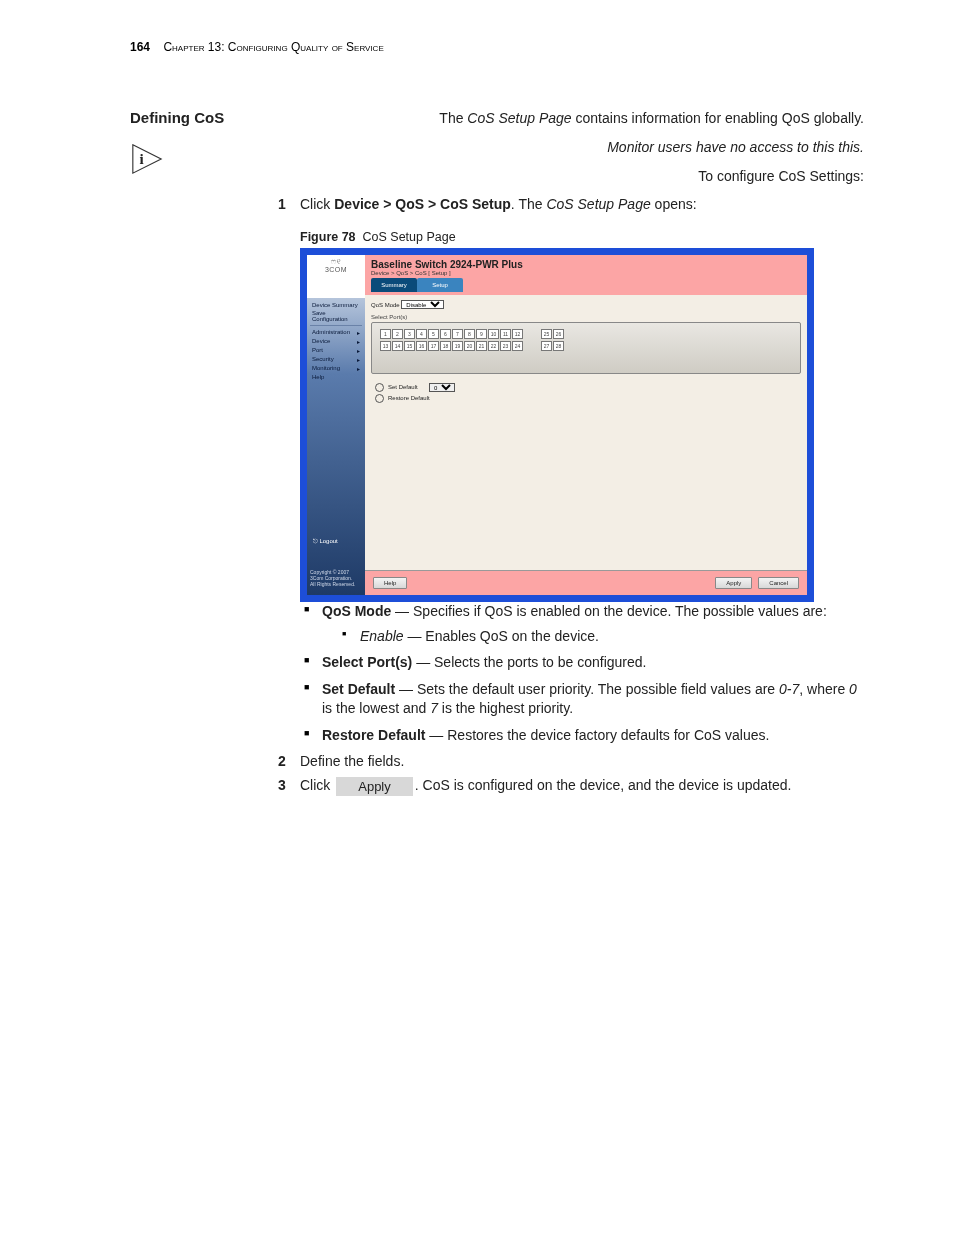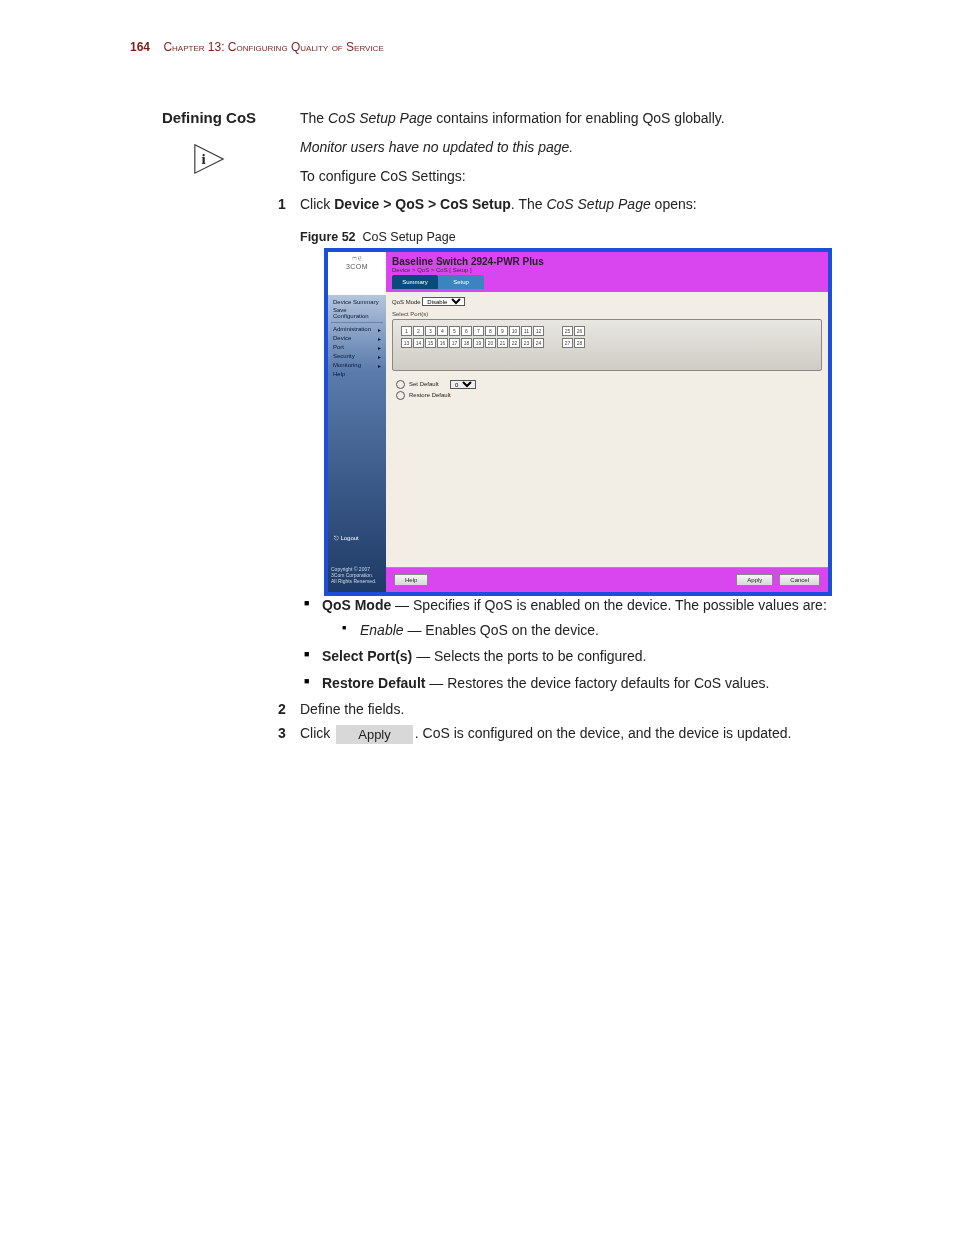--- a/index.html
+++ b/index.html
@@ -9,48 +9,48 @@
     margin: 0;
     padding: 0;
     background: #fff;
     width: 954px;
   }
   .page {
     padding: 40px 90px 40px 130px;
   }
   .header-line {
     font-size: 12px;
-    color: #7f1d1d;
+    color: #000000;
     margin-bottom: 55px;
   }
   .header-line .pg {
     font-weight: bold;
     margin-right: 10px;
   }
   .smallcaps {
     font-variant: small-caps;
   }
   .row {
     display: flex;
   }
   .leftcol {
     width: 170px;
     flex: 0 0 170px;
-    text-align: center;
+    text-align: left;
     padding-right: 12px;
     box-sizing: border-box;
   }
   .rightcol {
     flex: 1;
   }
   .section-title {
     font-weight: bold;
     font-size: 15px;
   }
-  p { margin: 0 0 10px 0; line-height: 1.35; }
+  p { margin: 0 0 10px 0; line-height: 1.35; text-align: right; }
   .italic { font-style: italic; }
   .bold { font-weight: bold; }
 
   .info-icon {
     display: inline-block;
     width: 34px; height: 34px;
     position: relative;
     margin-top: 4px;
     margin-left: auto;
   }
@@ -75,26 +75,25 @@
   .figcap {
     font-size: 12.5px;
     margin: 18px 0 4px 0;
   }
   .figcap .fb { font-weight: bold; }
 
   
   .shot {
     width: 500px;
     height: 340px;
-    border: 4px solid #1d4ed8;
-    background: #d946ef;
+    border: 7px solid #1d4ed8;
+    background: #fca5a5;
     position: relative;
     font-size: 7px;
     color: #222;
-    margin-left: 24px;
   }
   .sh-side {
     position: absolute; left:0; top:0; bottom:0; width:58px;
     background: linear-gradient(to bottom, #e8eef6 0%, #5a7bac 35%, #1e3a66 100%);
     color:#fff;
   }
   .sh-logo {
     height:40px; display:flex; flex-direction:column; align-items:center;
     background:#fff; color:#555;
     padding-top:3px;
@@ -222,30 +221,30 @@
   <div class="row">
     <div class="leftcol">
       <span class="info-icon">
         <svg viewBox="0 0 36 36">
             <polygon points="3,3 33,18 3,33" fill="none" stroke="#333" stroke-width="1.2"></polygon>
             <text x="10" y="23" font-family="Georgia,serif" font-weight="bold" font-size="16" fill="#222">i</text>
           </svg>
       </span>
     </div>
     <div class="rightcol">
-      <p class="italic">Monitor users have no updated to this page.</p>
+      <p class="italic">Monitor users have no access to this this.</p>
       <p>To configure CoS Settings:</p>
 
       <ol class="steps">
         <li>
           <span class="num">1</span>
           <span>Click </span><span class="bold">Device &gt; QoS &gt; CoS Setup</span><span>. The </span><span class="italic">CoS Setup Page</span><span> opens:</span>
 
           <div class="figcap">
-            <span class="fb">Figure 52</span>&nbsp;&nbsp;<span>CoS Setup Page</span>
+            <span class="fb">Figure 78</span>&nbsp;&nbsp;<span>CoS Setup Page</span>
           </div>
 
           
           <div class="shot">
             <div class="sh-side">
               <div class="sh-logo">
                 <span class="sh-logo-squiggle">ෆ୧</span>
                 <span>3COM</span>
               </div>
               <div class="sh-nav">
@@ -362,20 +361,21 @@
 
 
           <ul class="sq">
             <li>
               <span class="bold">QoS Mode</span><span> — Specifies if QoS is enabled on the device. The possible values are:</span>
               <ul class="sq sub">
                 <li><span class="italic">Enable</span><span> — Enables QoS on the device.</span></li>
               </ul>
             </li>
             <li><span class="bold">Select Port(s)</span><span> — Selects the ports to be configured.</span></li>
+            <li><span class="bold">Set Default</span><span> — Sets the default user priority. The possible field values are </span><span class="italic">0-7</span><span>, where </span><span class="italic">0</span><span> is the lowest and </span><span class="italic">7</span><span> is the highest priority.</span></li>
             <li><span class="bold">Restore Default</span><span> — Restores the device factory defaults for CoS values.</span></li>
           </ul>
         </li>
 
         <li>
           <span class="num">2</span>
           <span>Define the fields.</span>
         </li>
 
         <li>

